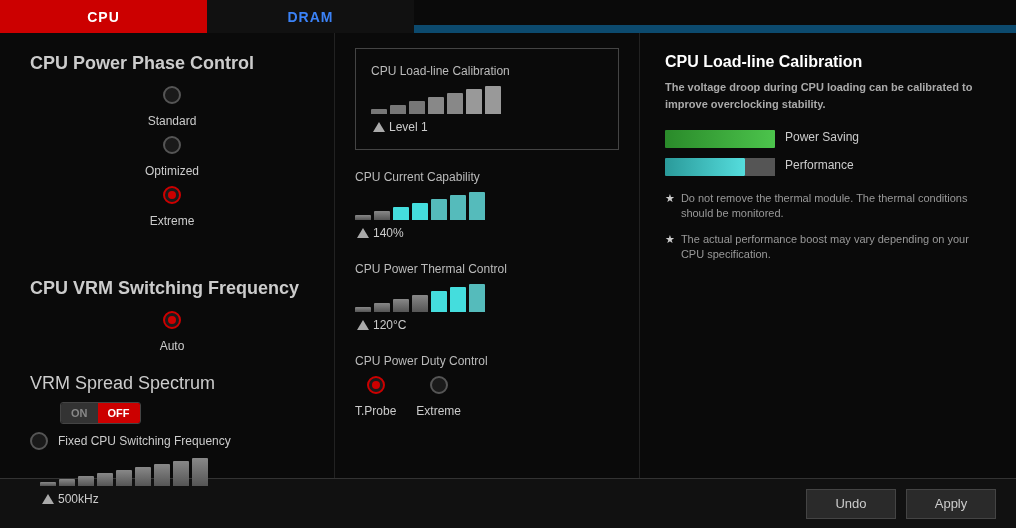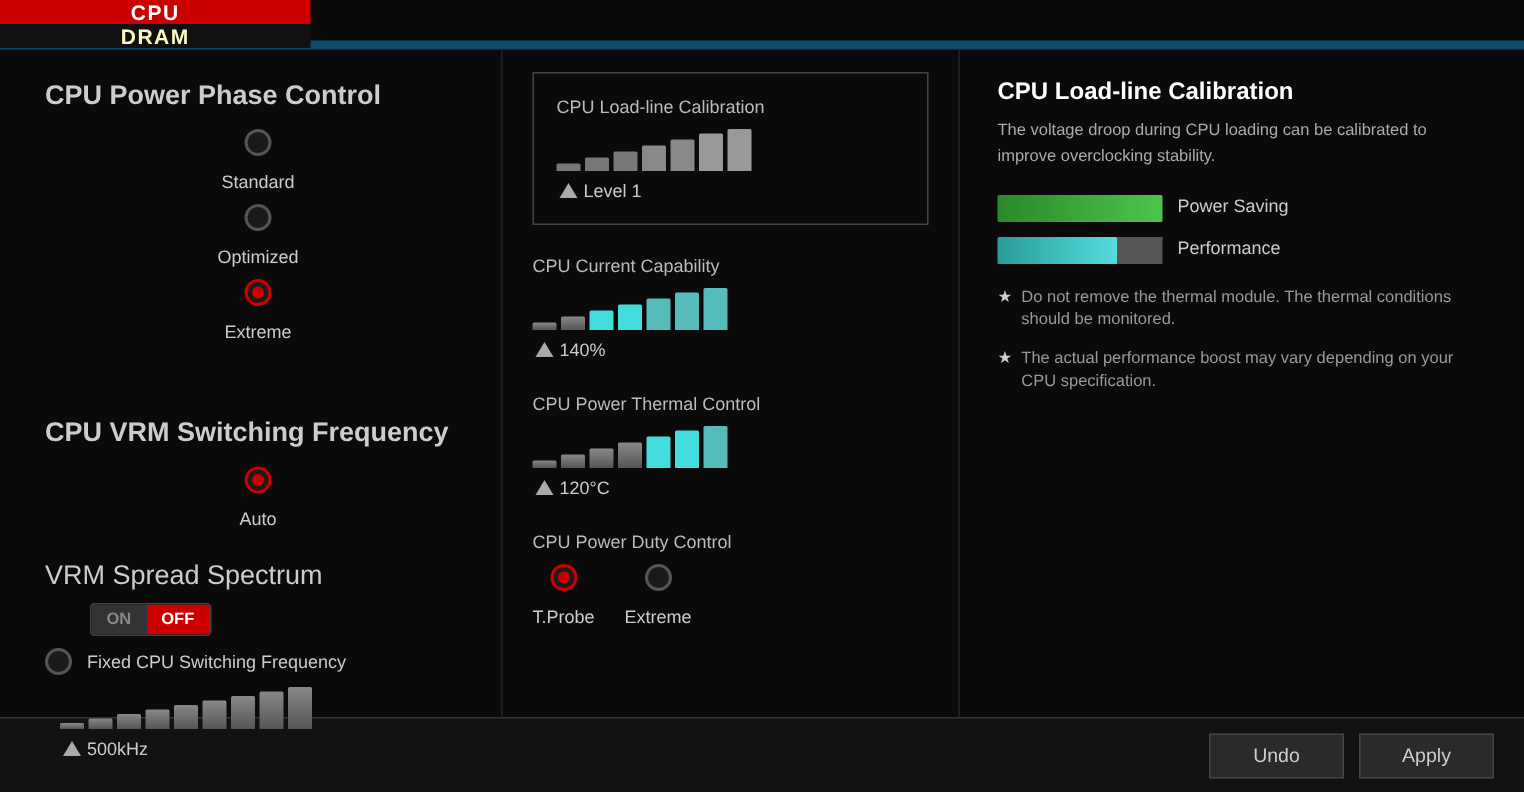--- a/index.html
+++ b/index.html
@@ -11,41 +11,40 @@
       font-family: Arial, sans-serif;
       font-size: 12px;
       overflow: hidden;
     }
 
     
     .tab-bar {
       display: flex;
       height: 33px;
       background: #0a0a0a;
-      border-bottom: 6px solid #0c4a6e;
-      flex-direction: column;
+      border-bottom: 8px solid #0c4a6e;
     }
     .tab {
       width: 207px;
       height: 33px;
       display: flex;
       align-items: center;
       justify-content: center;
       font-size: 14px;
       font-weight: bold;
       cursor: pointer;
       letter-spacing: 1px;
     }
     .tab.active {
       background: #c00;
       color: #fff;
     }
     .tab.inactive {
       background: #111;
-      color: #fef9c3;
+      color: #3b82f6;
     }
 
     
     .main-content {
       display: flex;
       height: calc(528px - 33px - 50px);
     }
 
     
     .left-panel {
@@ -216,20 +215,21 @@
       color: #fff;
       margin-bottom: 8px;
       font-weight: bold;
     }
 
     .right-desc {
       font-size: 11px;
       color: #aaa;
       line-height: 1.5;
       margin-bottom: 18px;
+      font-weight: bold;
     }
 
     .legend-row {
       display: flex;
       gap: 10px;
       margin-bottom: 10px;
     }
 
     .legend-bar {
       height: 18px;

